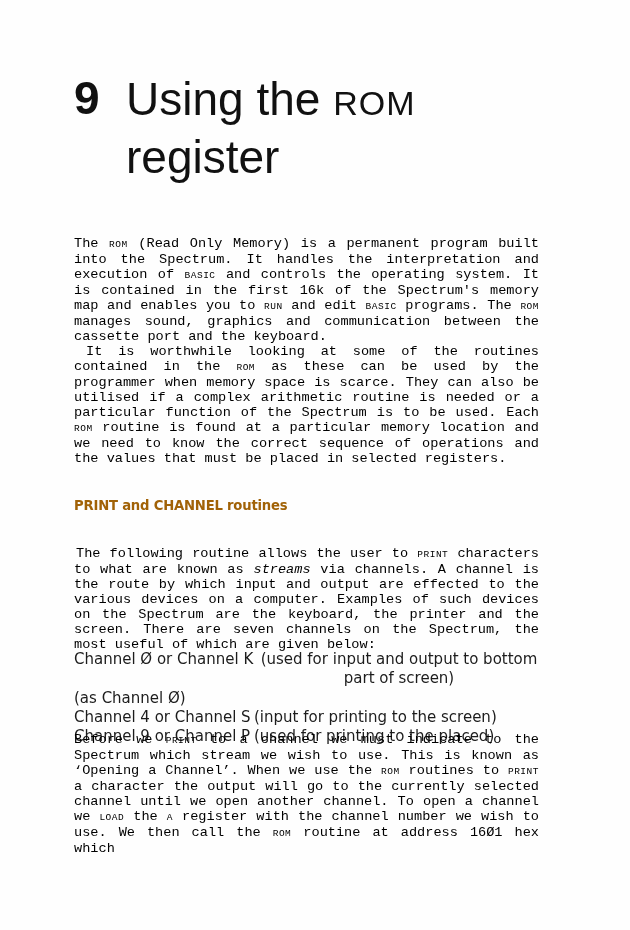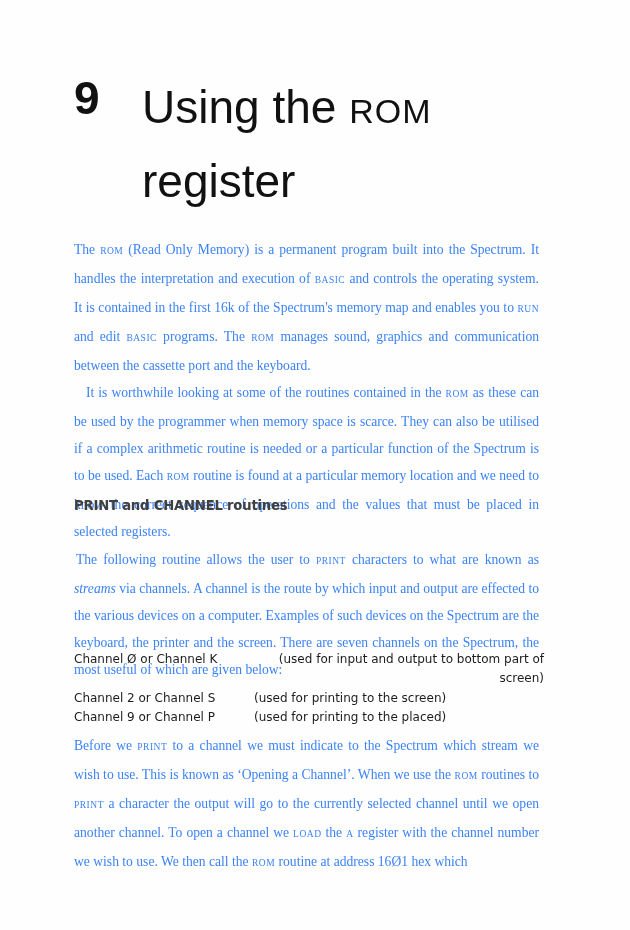--- a/index.html
+++ b/index.html
@@ -1,27 +1,27 @@
 <!DOCTYPE html>
 <html><head>
 <meta charset="utf-8">
 <style>
   html, body { margin: 0; padding: 0; background: #ffffff; }
   body { width: 630px; height: 930px; position: relative; overflow: hidden; color: #1a1a1a; }
   .page { position: absolute; left: 0; top: 0; width: 630px; height: 930px; background: #fefefe; }
   .chapter-heading { position: absolute; left: 74px; top: 72px; font-family: "Liberation Sans", sans-serif; color: #111; }
   .chap-num { position: absolute; left: 0; top: 0; font-size: 46px; font-weight: bold; line-height: 52px; }
-  .chap-title { position: absolute; left: 68px; top: 0; width: 420px; font-size: 46px; line-height: 70px; font-weight: normal; }
+  .chap-title { position: absolute; left: 52px; top: 0; width: 420px; font-size: 46px; line-height: 54px; font-weight: normal; }
   .sc-big { font-size: 34px; letter-spacing: 1px; }
-  .body-text { position: absolute; left: 74px; width: 465px; font-family: Liberation Serif, serif; font-size: 13.6px; line-height: 27px; color: #3b82f6; text-align: justify; }
+  .body-text { position: absolute; left: 74px; width: 465px; font-family: Liberation Mono, monospace; font-size: 13.6px; line-height: 15px; color: #000000; text-align: justify; }
   .body-text p { margin: 0; }
   .sc { font-size: 9.5px; letter-spacing: 0.5px; text-transform: uppercase; }
   .indent { text-indent: 12px; }
-  .section-heading { position: absolute; left: 74px; top: 498px; font-family: "DejaVu Sans", sans-serif; font-weight: bold; font-size: 13.2px; color: #404040; letter-spacing: -0.2px; }
-  .channel-list { position: absolute; left: 74px; top: 650px; width: 470px; font-family: "DejaVu Sans", sans-serif; font-size: 12px; line-height: 19.3px; color: #1c1c1c; }
+  .section-heading { position: absolute; left: 74px; top: 498px; font-family: "DejaVu Sans", sans-serif; font-weight: bold; font-size: 13.2px; color: #a16207; letter-spacing: -0.2px; }
+  .channel-list { position: absolute; left: 74px; top: 650px; width: 470px; font-family: "DejaVu Sans", sans-serif; font-size: 15px; line-height: 19.3px; color: #1c1c1c; }
   .channel-row { display: flex; }
   .ch-name { width: 180px; flex: none; white-space: nowrap; }
   .ch-desc { flex: 1; }
 </style>
 </head>
 <body>
 
 <div class="page">
 
   <div class="chapter-heading">
@@ -39,27 +39,28 @@
 
   <div class="section-heading">PRINT and CHANNEL routines</div>
 
   <div class="body-text" style="top:546px;">
     <p style="text-indent:2px;"><span>The following routine allows the user to </span><span class="sc">PRINT</span><span> characters to what are known as </span><em>streams</em><span> via channels. A channel is the route by which input and output are effected to the various devices on a computer. Examples of such devices on the Spectrum are the keyboard, the printer and the screen. There are seven channels on the Spectrum, the most useful of which are given below:</span></p>
   </div>
 
   <div class="channel-list">
     <div class="channel-row">
       <span class="ch-name">Channel Ø or Channel K</span>
-      <span class="ch-desc" style="text-align:right;">(used for input and output to bottom part of screen)</span>
+      <span class="ch-desc" style="text-align:center;">(used for input and output to bottom part of screen)</span>
     </div>
     <div class="channel-row">
+      <span class="ch-desc">(as Channel Ø)</span>
     </div>
     <div class="channel-row">
-      <span class="ch-name">Channel 2 or Channel S</span>
-      <span class="ch-desc">(used for printing to the screen)</span>
+      <span class="ch-name">Channel 4 or Channel S</span>
+      <span class="ch-desc">(input for printing to the screen)</span>
     </div>
     <div class="channel-row">
       <span class="ch-name">Channel 9 or Channel P</span>
       <span class="ch-desc">(used for printing to the placed)</span>
     </div>
   </div>
 
   <div class="body-text" style="top:732px;">
     <p><span>Before we </span><span class="sc">PRINT</span><span> to a channel we must indicate to the Spectrum which stream we wish to use. This is known as ‘Opening a Channel’. When we use the </span><span class="sc">ROM</span><span> routines to </span><span class="sc">PRINT</span><span> a character the output will go to the currently selected channel until we open another channel. To open a channel we </span><span class="sc">LOAD</span><span> the </span><span class="sc">A</span><span> register with the channel number we wish to use. We then call the </span><span class="sc">ROM</span><span> routine at address 16Ø1 hex which</span></p>
   </div>

